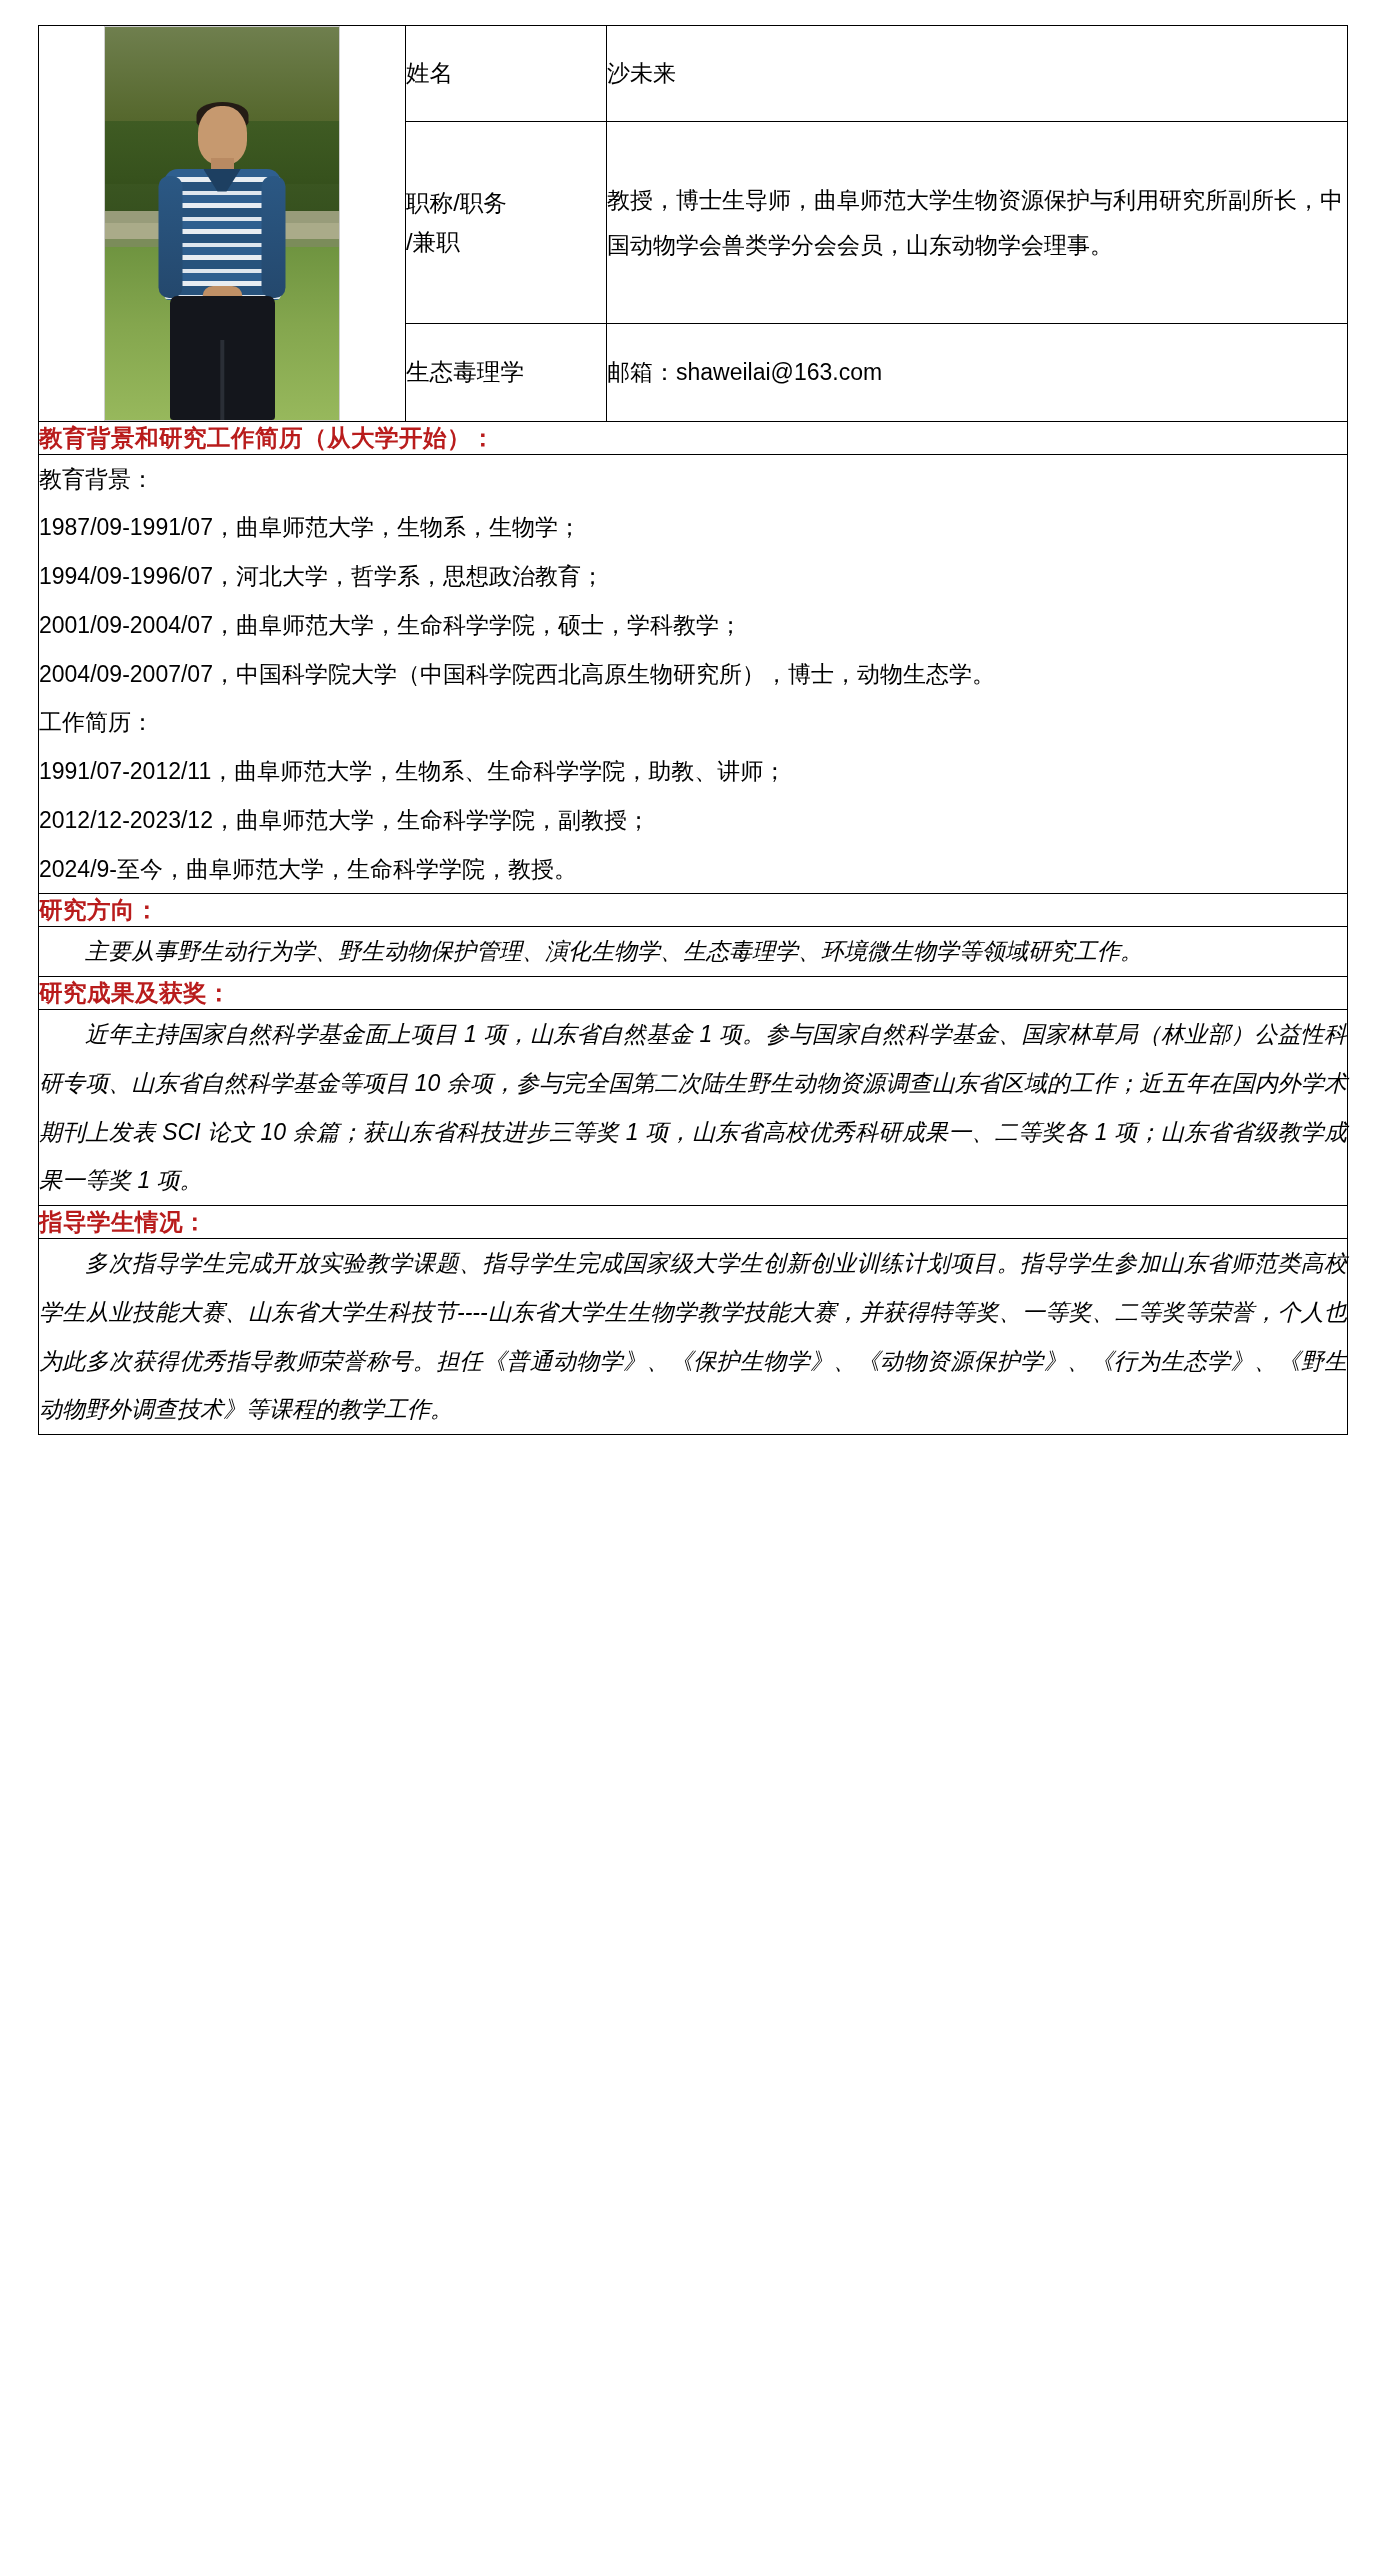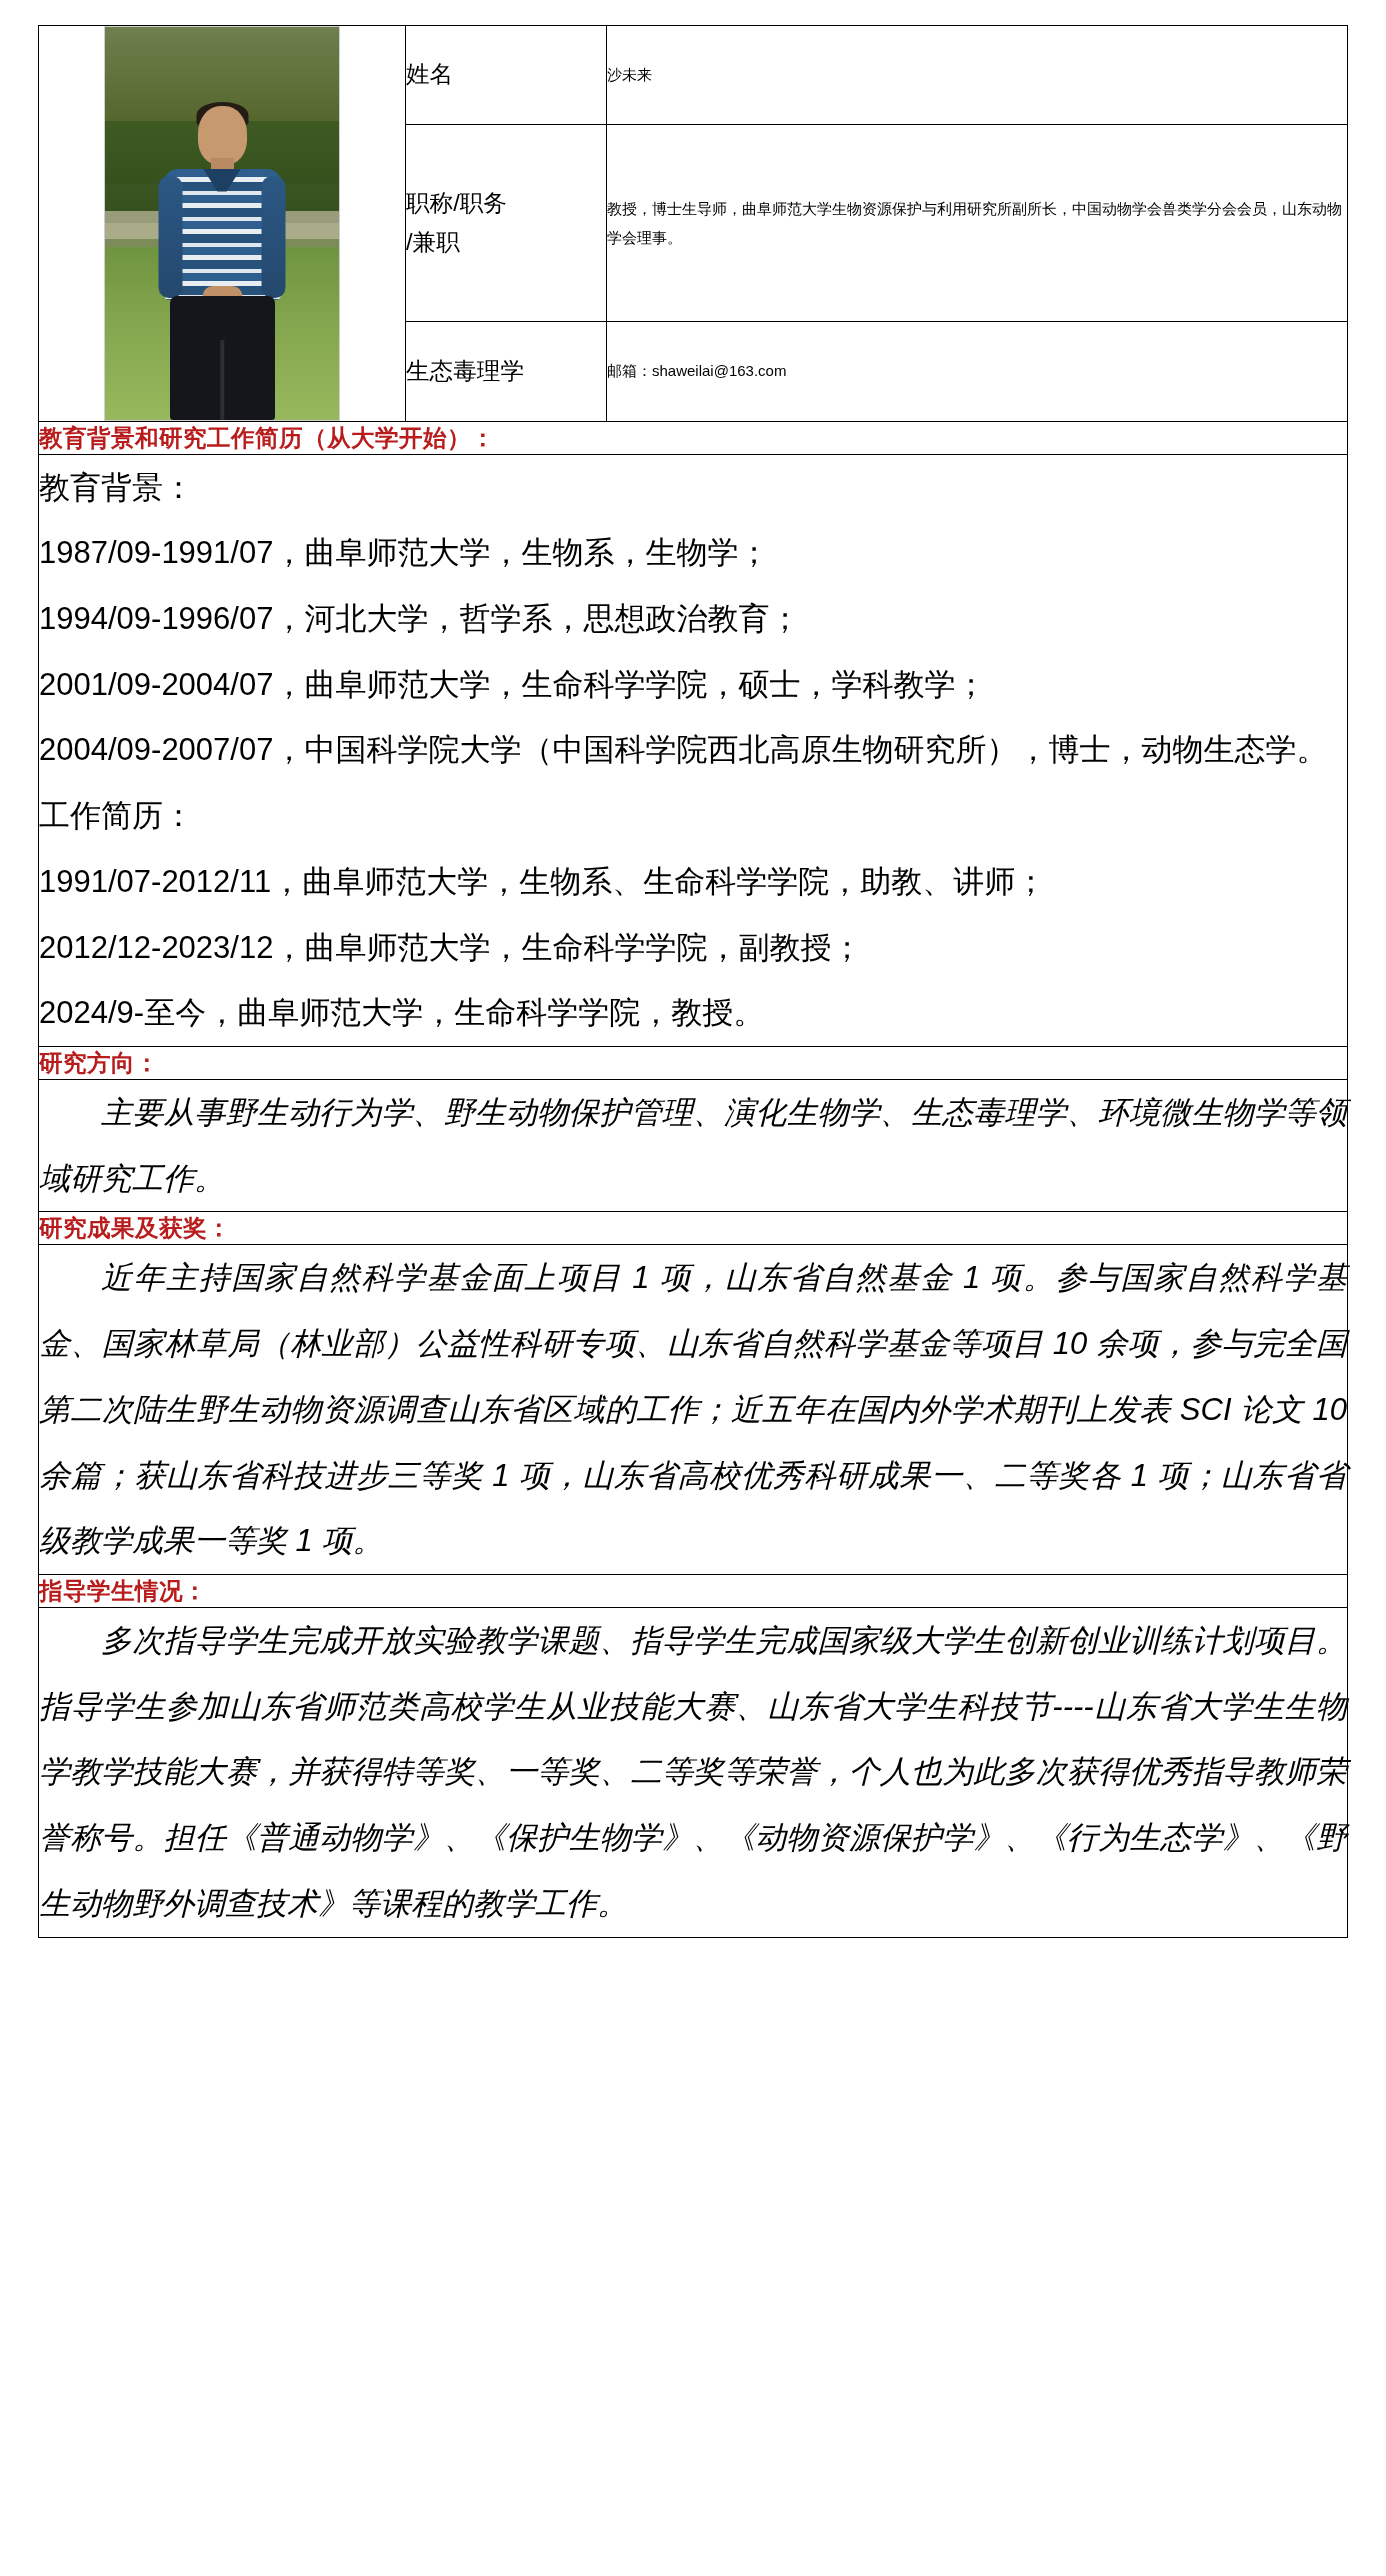--- a/index.html
+++ b/index.html
@@ -102,41 +102,41 @@
   .ph-legsplit { position: absolute; left: 50%; transform: translateX(-50%); top: 234px; width: 4.4px; height: 80px; background: #2a2e36; }
 
   .label-cell {
     width: 201px;
     font-size: 23.6px;
     line-height: 1.65;
     padding: 14px 7px;
     font-weight: 400;
   }
   .value-cell {
-    font-size: 15px;
+    font-size: 23px;
     line-height: 1.85;
     padding: 14px 12.2px 14px 14px;
     text-align: left;
   }
   .value-cell.tall { line-height: 1.95; }
 
   
   .section-head-cell {
     padding: 23px 19px 23px 19px;
   }
   .section-head {
     color: #b91c1c;
     font-weight: bold;
     font-size: 23.6px;
     letter-spacing: 0.4px;
   }
   
   .body-cell {
     padding: 19px 21px 21px 19px;
-    font-size: 31px;
+    font-size: 23px;
     line-height: 2.12;
     text-align: justify;
   }
   .body-cell p {
     margin: 0;
   }
   .body-cell p + p { margin-top: 0; }
   .indent { text-indent: 2em; font-style: italic; }
   .para-just {
     text-align: justify;

